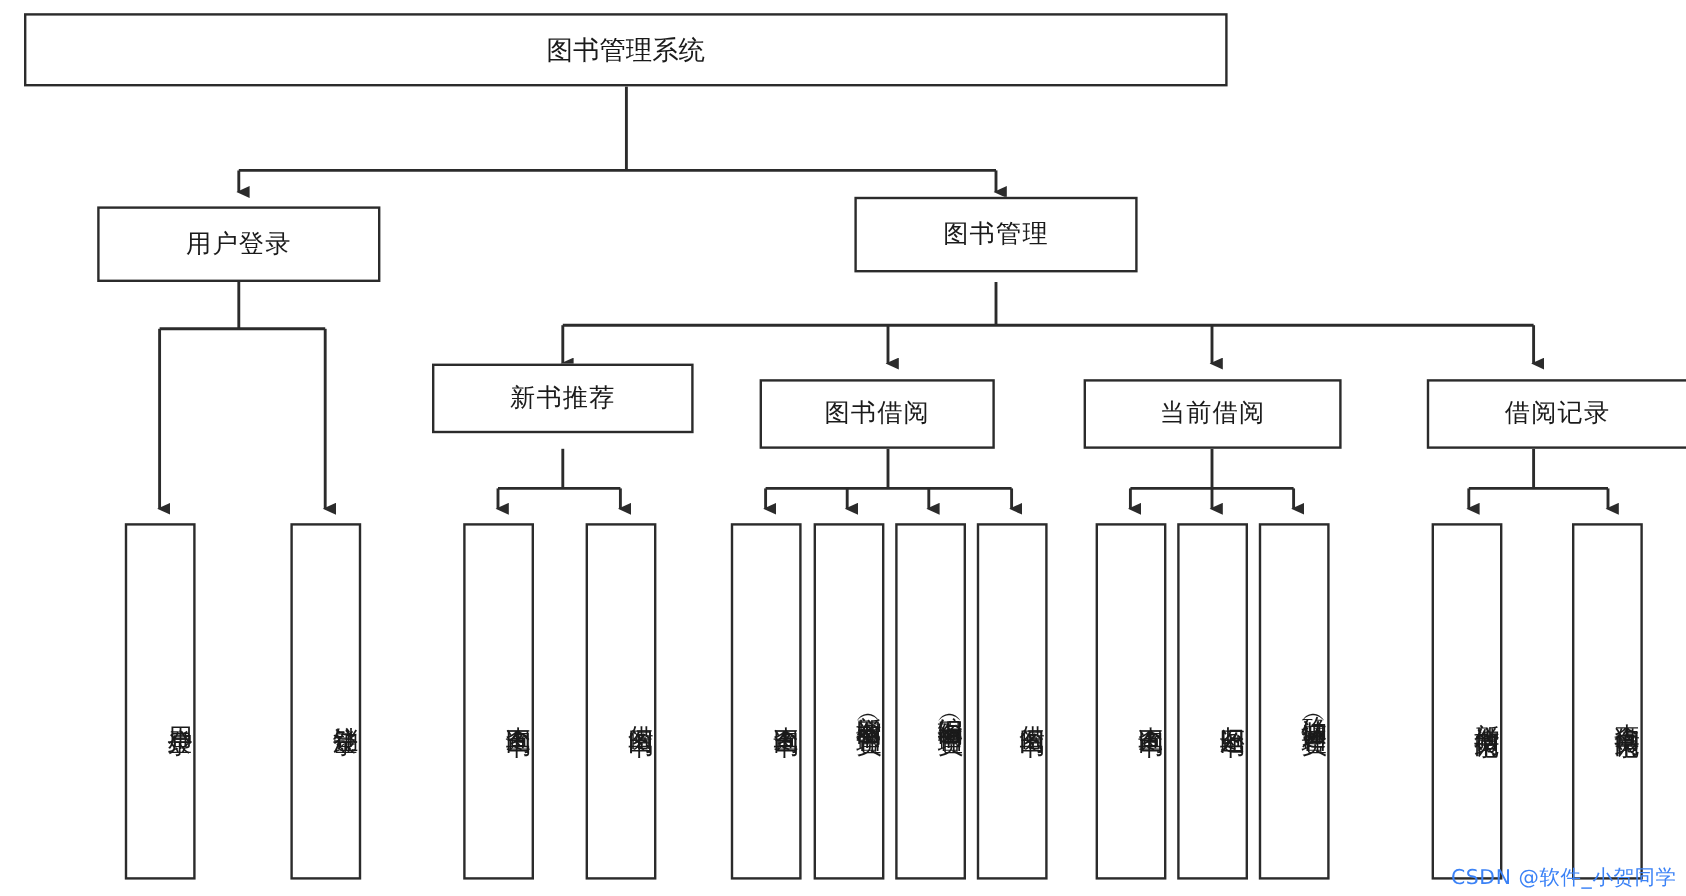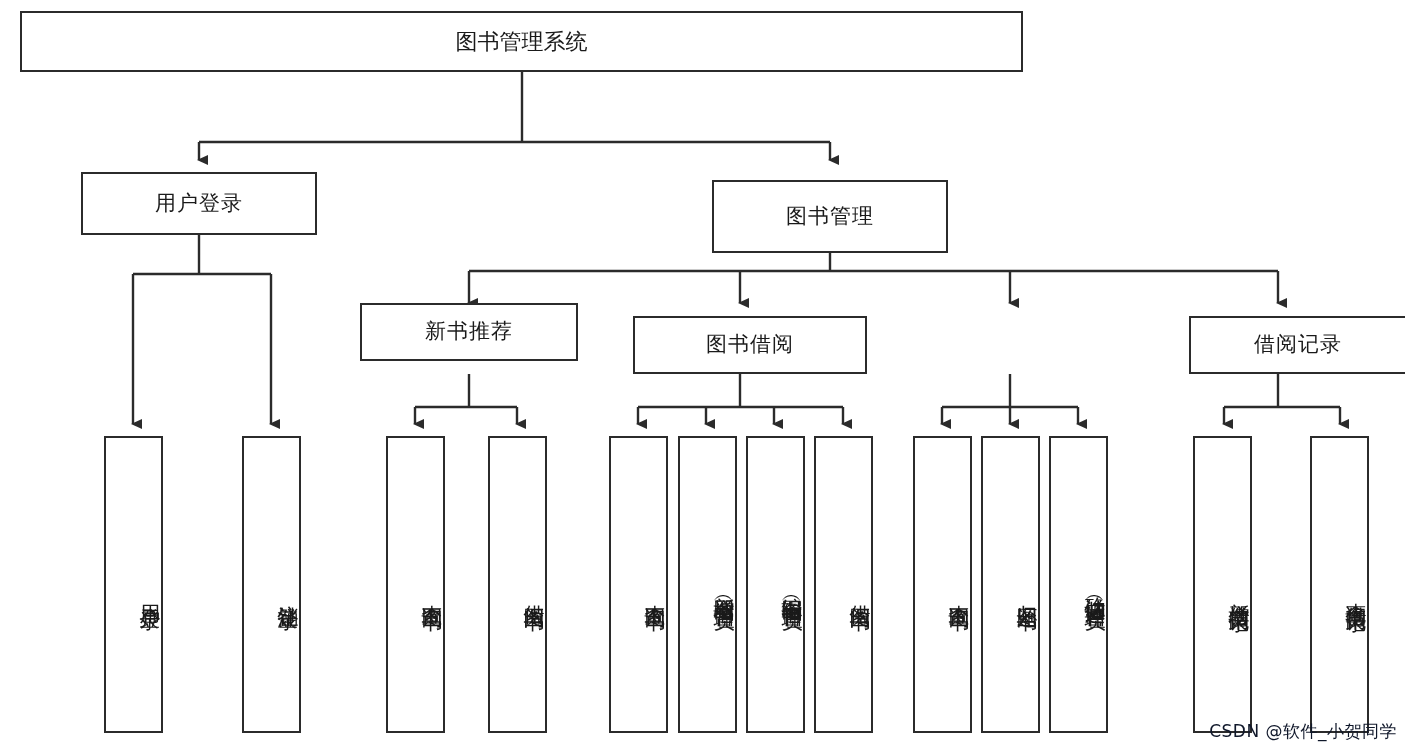--- a/index.html
+++ b/index.html
@@ -58,21 +58,21 @@
     padding-top: 8px;
   }
   .node .label {
     display: block;
   }
   .watermark {
     position: absolute;
     right: 8px;
     bottom: 4px;
     font-size: 17px;
-    color: #0f172a;
+    color: #3b82f6;
     white-space: nowrap;
     letter-spacing: 0.5px;
   }
 </style>
 </head>
 <body>
 
 <div id="canvas">
 
   <svg id="wires" viewBox="0 0 1405 747">
@@ -125,29 +125,32 @@
     </g>
   </svg>
 
   <div class="node root" style="left:20px; top:11px; width:1003px; height:61px;">
     <span class="label">图书管理系统</span>
   </div>
 
   <div class="node horiz" style="left:81px; top:172px; width:236px; height:63px;">
     <span class="label">用户登录</span>
   </div>
-  <div class="node horiz" style="left:712px; top:180px; width:236px; height:73px;text-align:right;">
+  <div class="node horiz" style="left:712px; top:164px; width:236px; height:63px;text-align:right;">
     <span class="label">图书管理</span>
   </div>
 
   <div class="node horiz" style="left:360px; top:303px; width:218px; height:58px;">
     <span class="label">新书推荐</span>
   </div>
-  <div class="node horiz" style="left:633px; top:316px; width:234px; height:58px;">
+  <div class="node horiz" style="left:633px; top:316px; width:196px; height:58px;">
     <span class="label">图书借阅</span>
+  </div>
+  <div class="node horiz" style="left:903px; top:316px; width:215px; height:58px;">
+    <span class="label">当前借阅</span>
   </div>
   <div class="node horiz" style="left:1172px; top:316px; width:218px; height:58px;margin-left:17px;">
     <span class="label">借阅记录</span>
   </div>
 
   <div class="node vert" style="left:104px; top:436px; width:59px; height:297px;">
     <span class="label">用户登录</span>
   </div>
   <div class="node vert" style="left:242px; top:436px; width:59px; height:297px;">
     <span class="label">注销登录</span>

